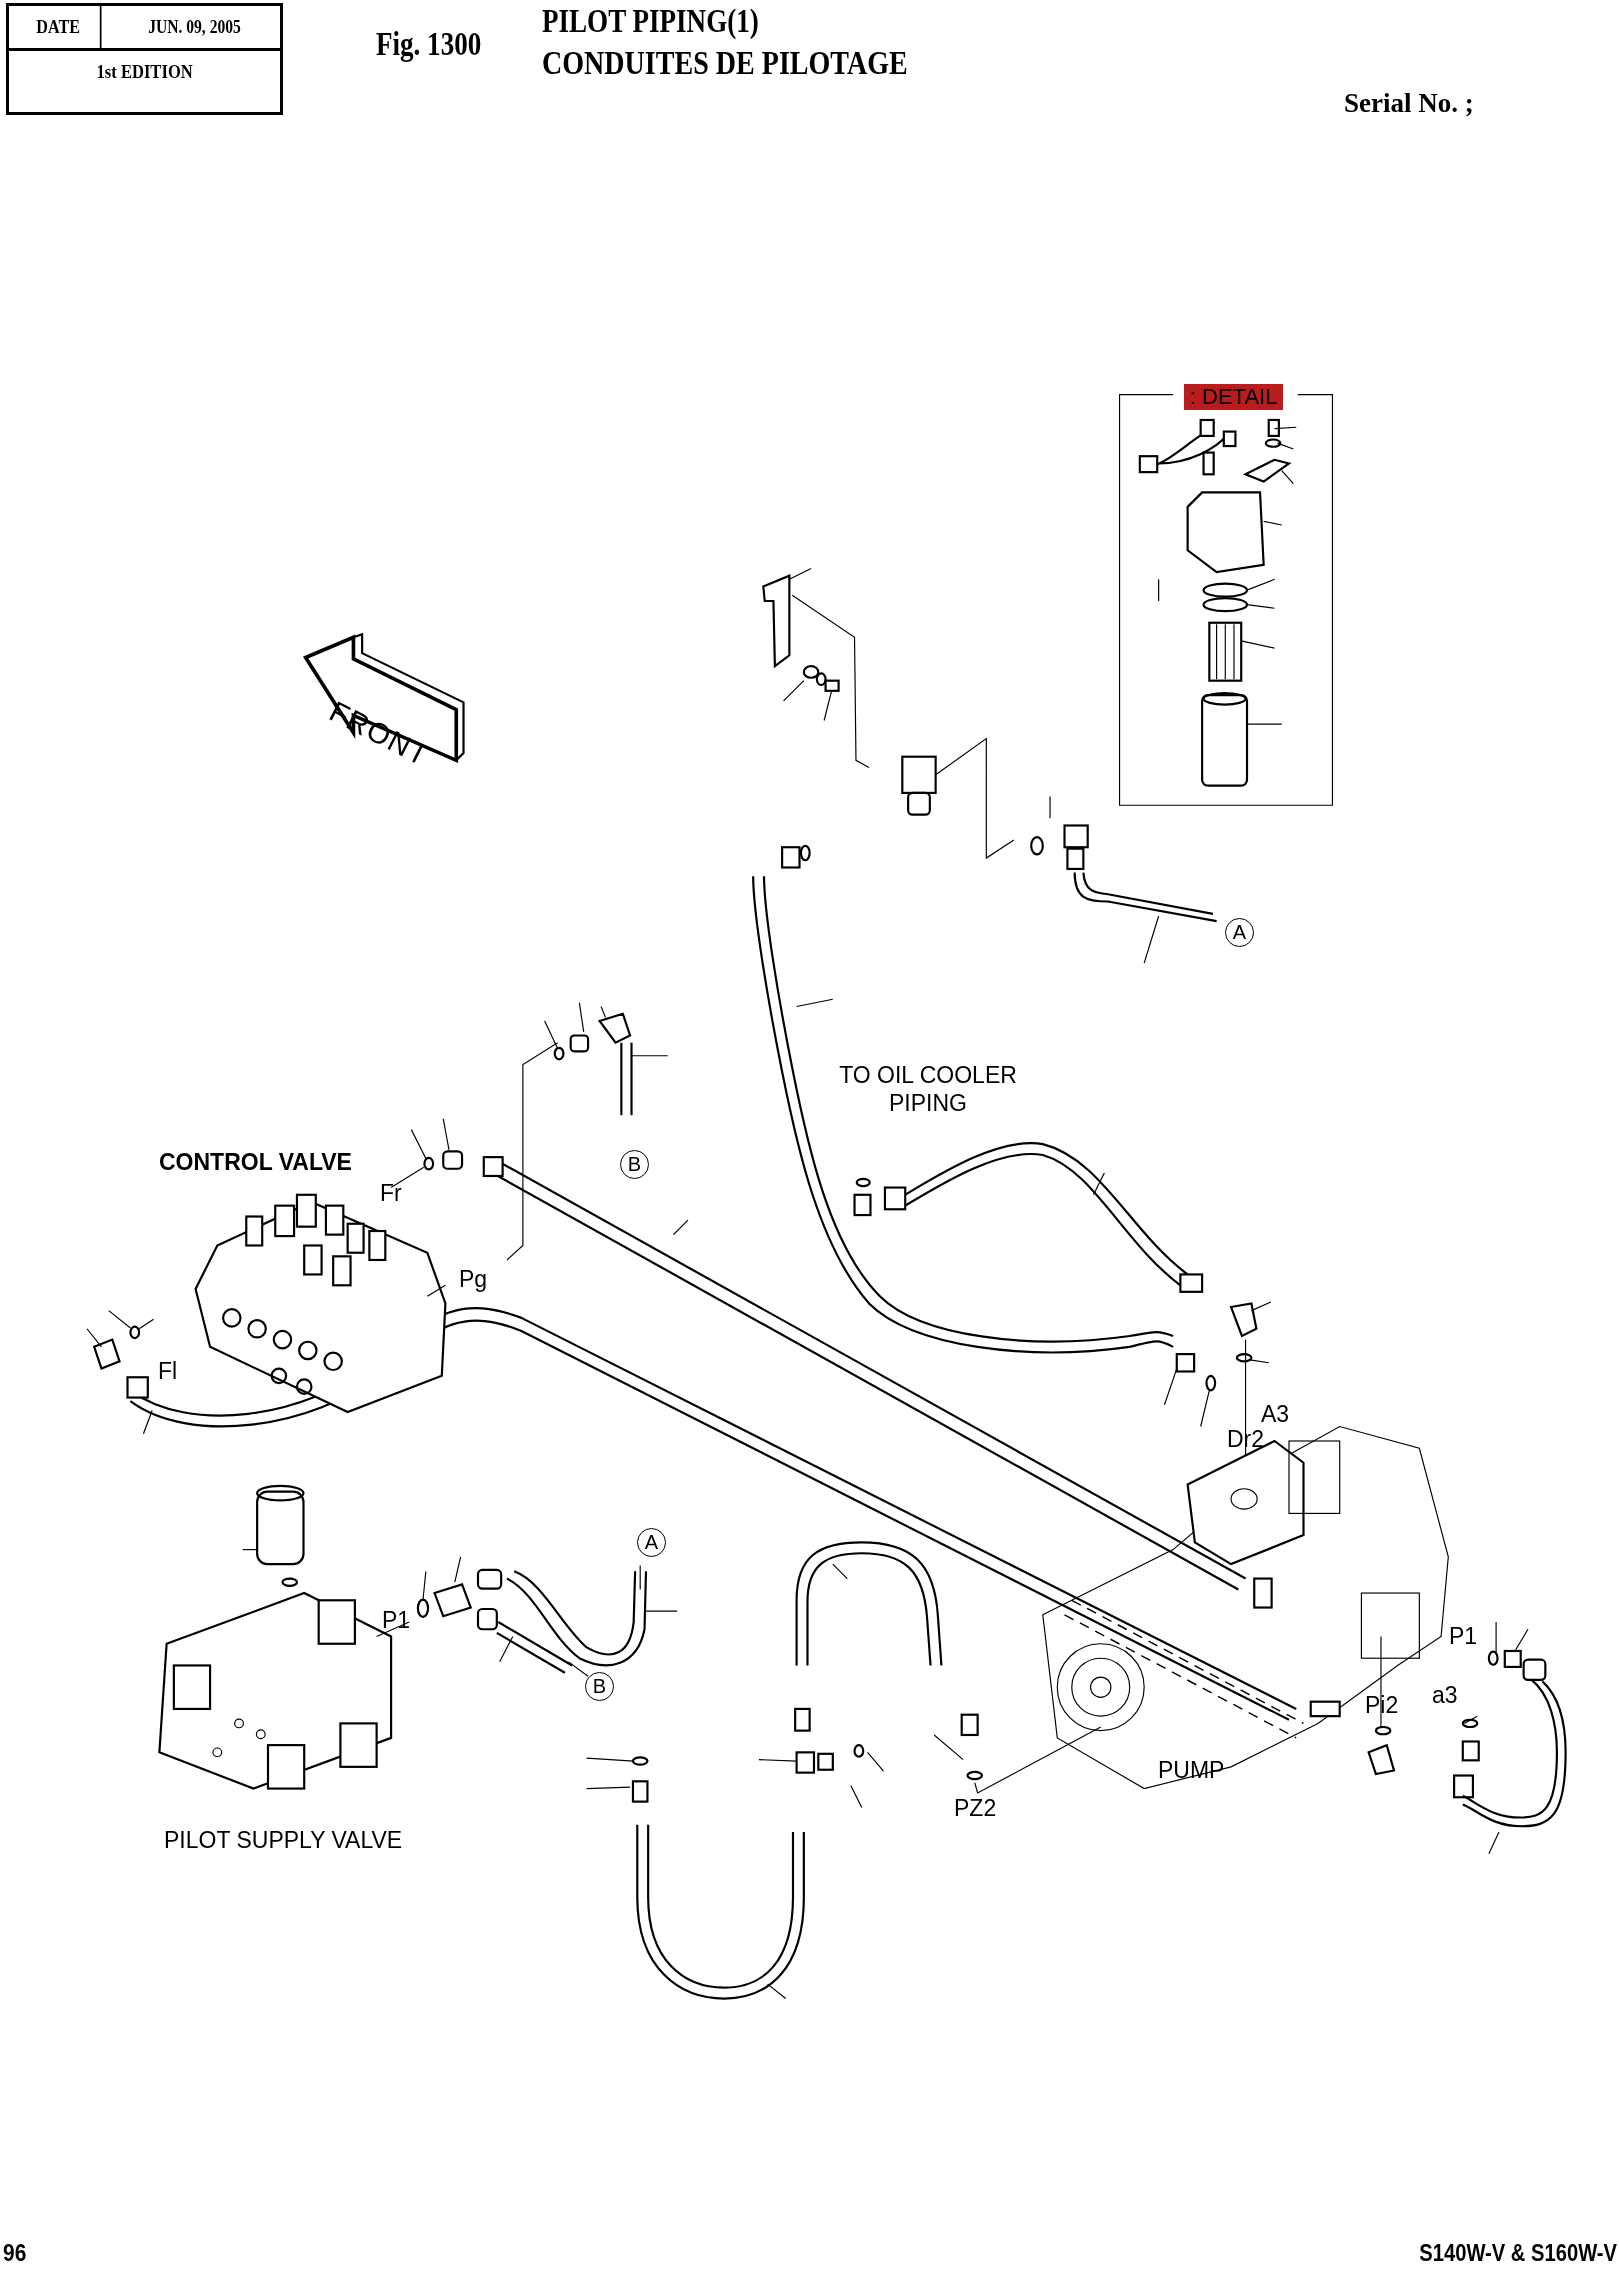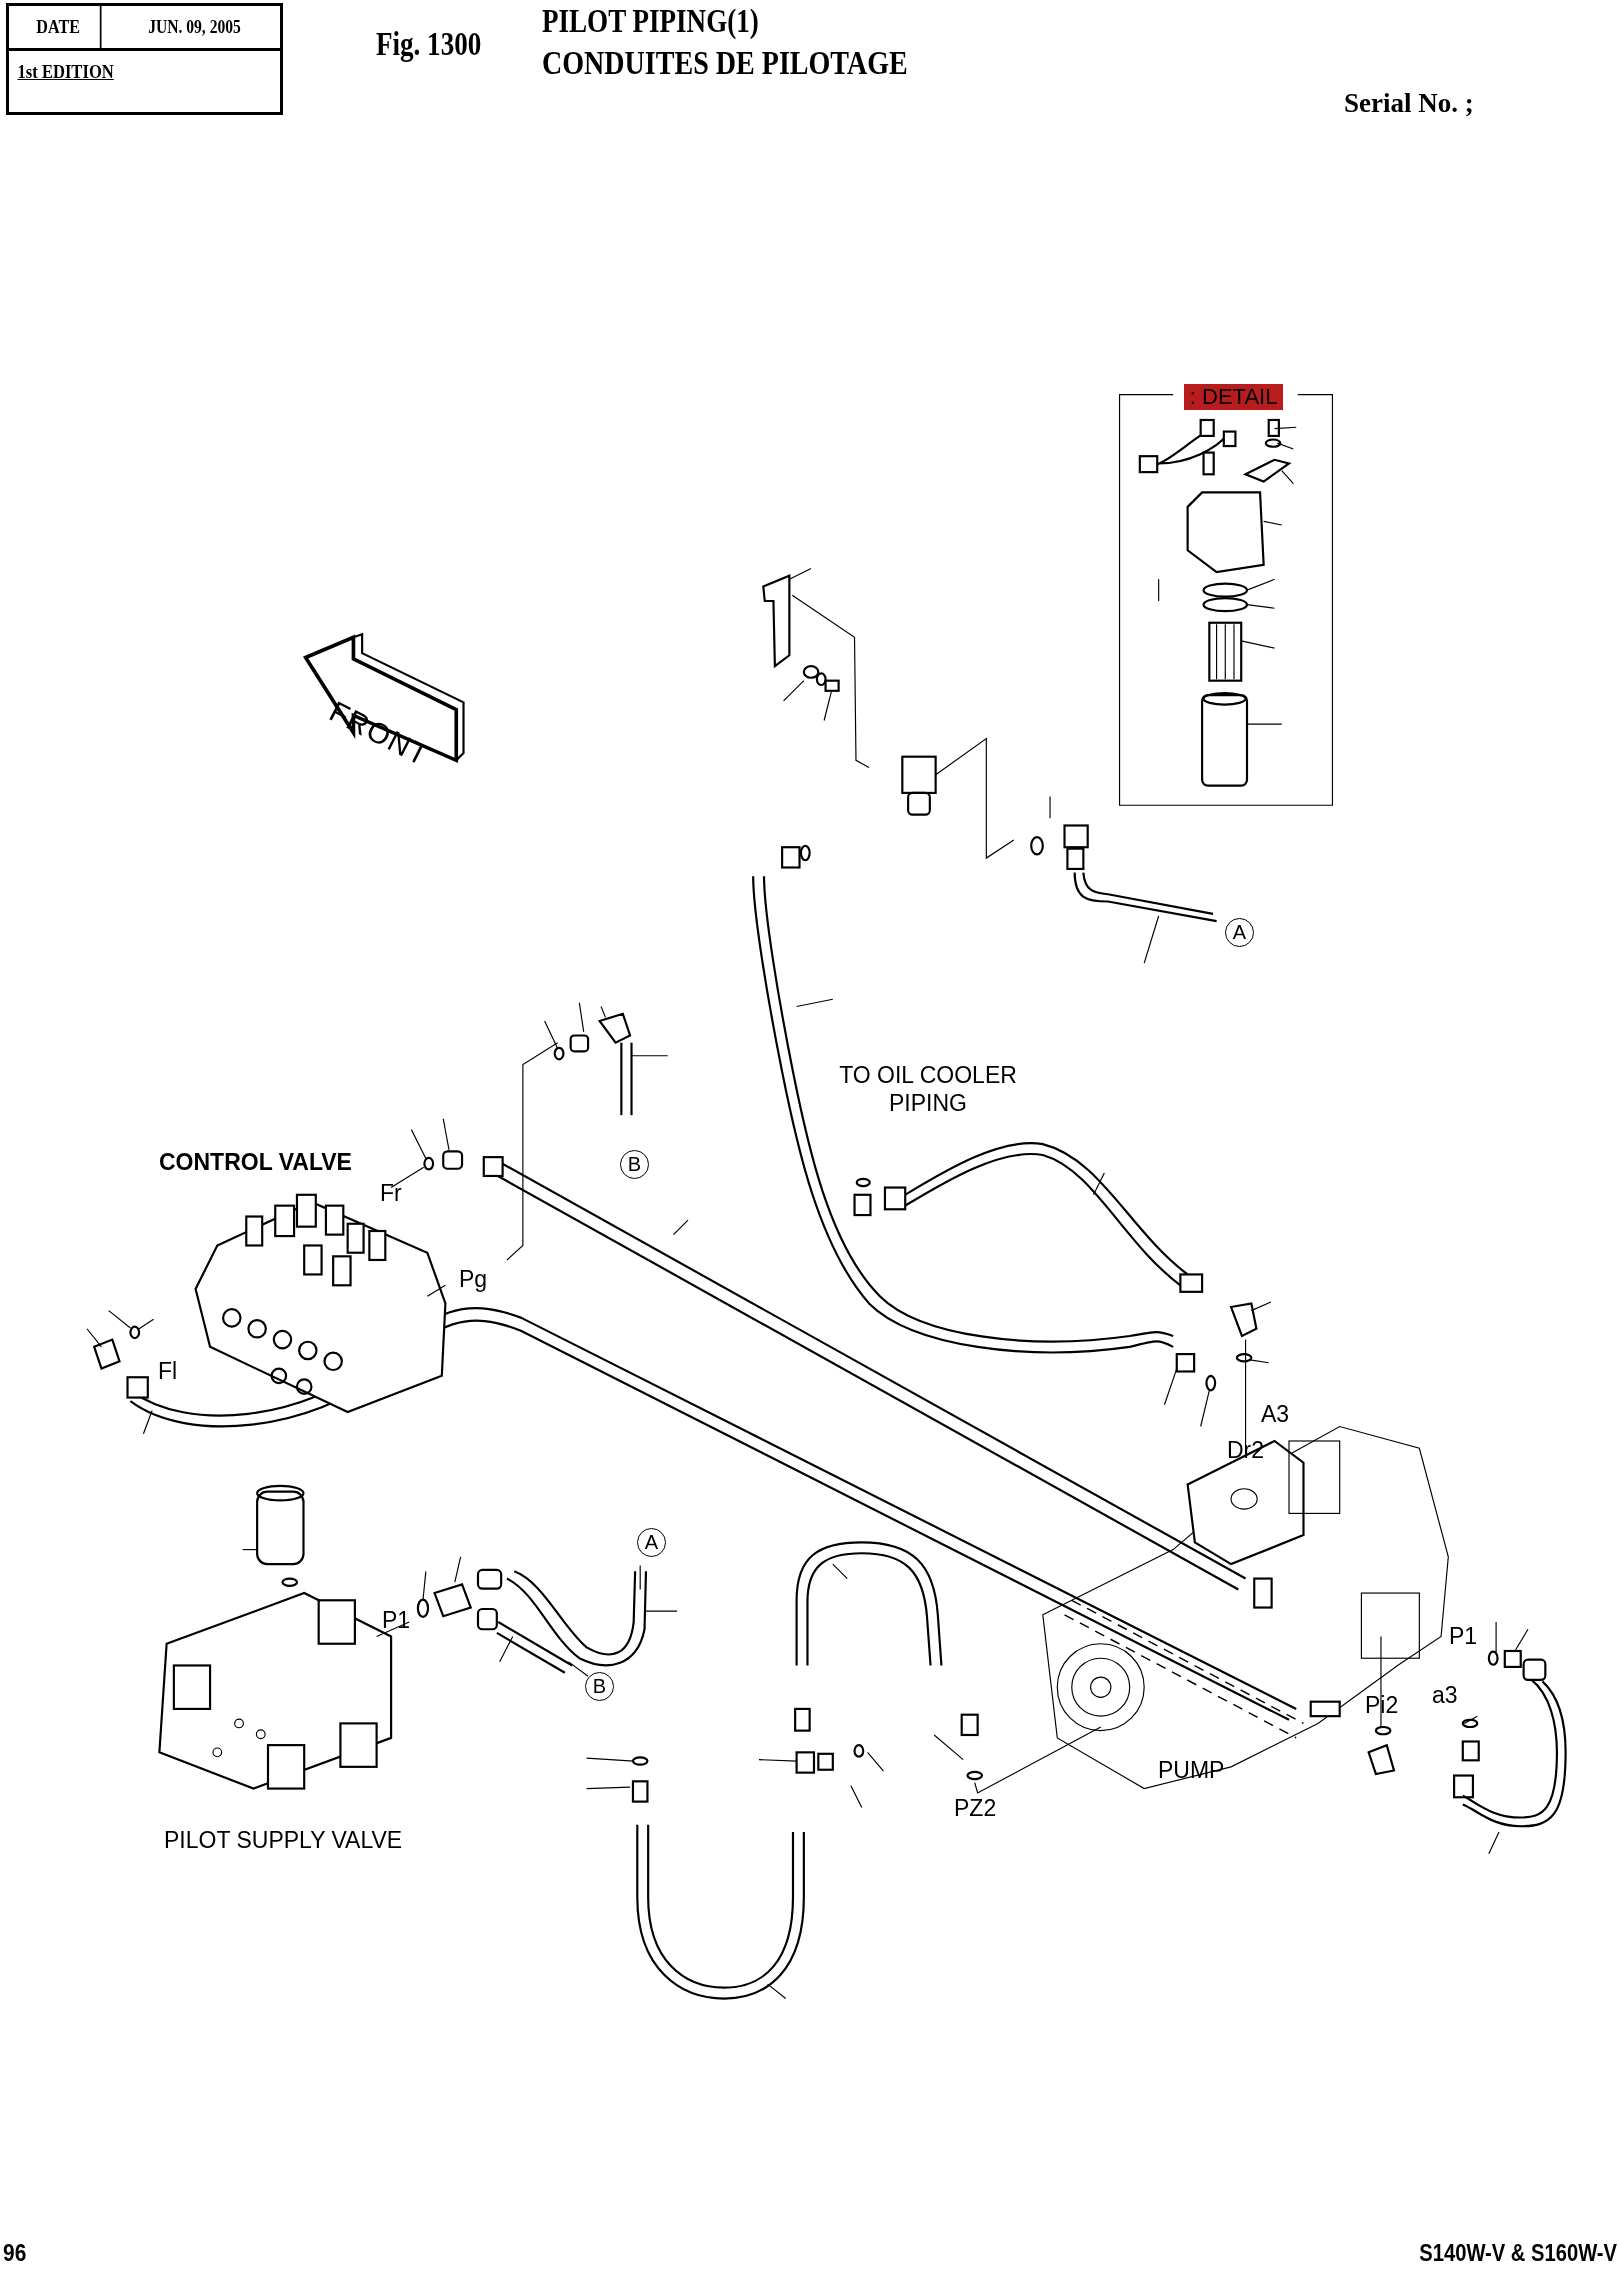--- a/index.html
+++ b/index.html
@@ -5,21 +5,21 @@
     html, body { margin: 0; padding: 0; background: #ffffff; }
     body { width: 1620px; height: 2273px; position: relative; overflow: hidden; color: #000; }
     .serif { font-family: "Liberation Serif", "DejaVu Serif", serif; }
     .sans { font-family: "Liberation Sans", "DejaVu Sans", sans-serif; }
 
     
     #info-box { position: absolute; left: 5.8px; top: 2.9px; width: 277px; height: 112px; border: 3.6px solid #000; box-sizing: border-box; }
     #info-box .row1 { display: flex; height: 42px; border-bottom: 3.6px solid #000; }
     #info-box .cell-date-label { width: 98px; border-right: 2.2px solid #000; display: flex; align-items: center; justify-content: center; font-weight: bold; font-size: 19px; transform: scaleX(0.85); }
     #info-box .cell-date-value { flex: 1; display: flex; align-items: center; justify-content: center; font-weight: bold; font-size: 19px; transform: scaleX(0.82); }
-    #info-box .row2 { height: 43px; display: flex; align-items: center; font-weight: bold; font-size: 19.5px; text-decoration: underline; }
+    #info-box .row2 { height: 43px; display: flex; align-items: center; justify-content: center; font-weight: bold; font-size: 19.5px; }
     #info-box .row2 span { display: inline-block; transform: scaleX(0.85); }
 
     #fig-number { position: absolute; left: 376px; top: 26px; font-size: 33px; font-weight: bold; transform: scaleX(0.82); transform-origin: left top; }
     #title-en { position: absolute; left: 542px; top: 2.9px; font-size: 33px; font-weight: bold; transform: scaleX(0.82); transform-origin: left top; white-space: nowrap; }
     #title-fr { position: absolute; left: 542px; top: 45px; font-size: 33px; font-weight: bold; transform: scaleX(0.85); transform-origin: left top; white-space: nowrap; }
     #serial-label { position: absolute; left: 1344px; top: 88px; font-size: 27px; font-weight: bold; white-space: nowrap; }
 
     #page-number { position: absolute; left: 2.9px; top: 2239px; font-size: 24.6px; font-weight: bold; transform: scaleX(0.85); transform-origin: left top; }
     #model-name { position: absolute; right: 2.9px; top: 2239px; font-size: 24.6px; font-weight: bold; transform: scaleX(0.82); transform-origin: right top; white-space: nowrap; }
 
@@ -318,21 +318,21 @@
 <div class="lbl" style="left:380px; top:1182px;">Fr</div>
 <div class="lbl" style="left:158px; top:1360px;">Fl</div>
 <div class="lbl" style="left:459px; top:1268px;">Pg</div>
 
 <div class="lbl lbl-center" style="left:834px; top:1064px; width:188px;">
   <div>TO OIL COOLER</div>
   <div style="margin-top:5px;">PIPING</div>
 </div>
 
 <div class="lbl" style="left:1261px; top:1403px;">A3</div>
-<div class="lbl" style="left:1227px; top:1428px;margin-top:11px;">Dr2</div>
+<div class="lbl" style="left:1227px; top:1428px;">Dr2</div>
 <div class="lbl" style="left:1449px; top:1625px;">P1</div>
 <div class="lbl" style="left:1365px; top:1694px;">Pi2</div>
 <div class="lbl" style="left:1432px; top:1684px;">a3</div>
 <div class="lbl" style="left:1158px; top:1759px;">PUMP</div>
 <div class="lbl" style="left:954px; top:1797px;">PZ2</div>
 
 <div class="lbl" style="left:382px; top:1609px;">P1</div>
 <div class="lbl" style="left:164px; top:1829px;">PILOT SUPPLY VALVE</div>
 
 <div class="circle-ref" style="left:1225px; top:918px;">A</div>

